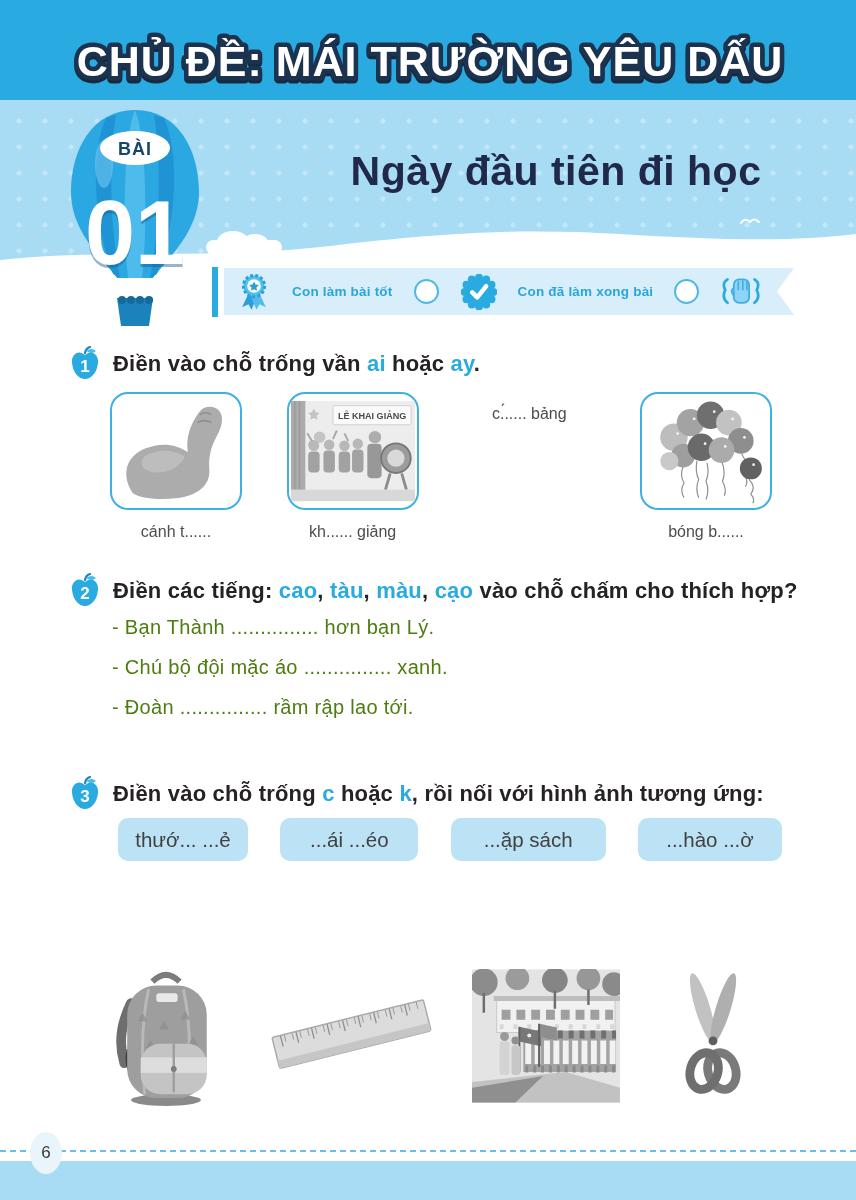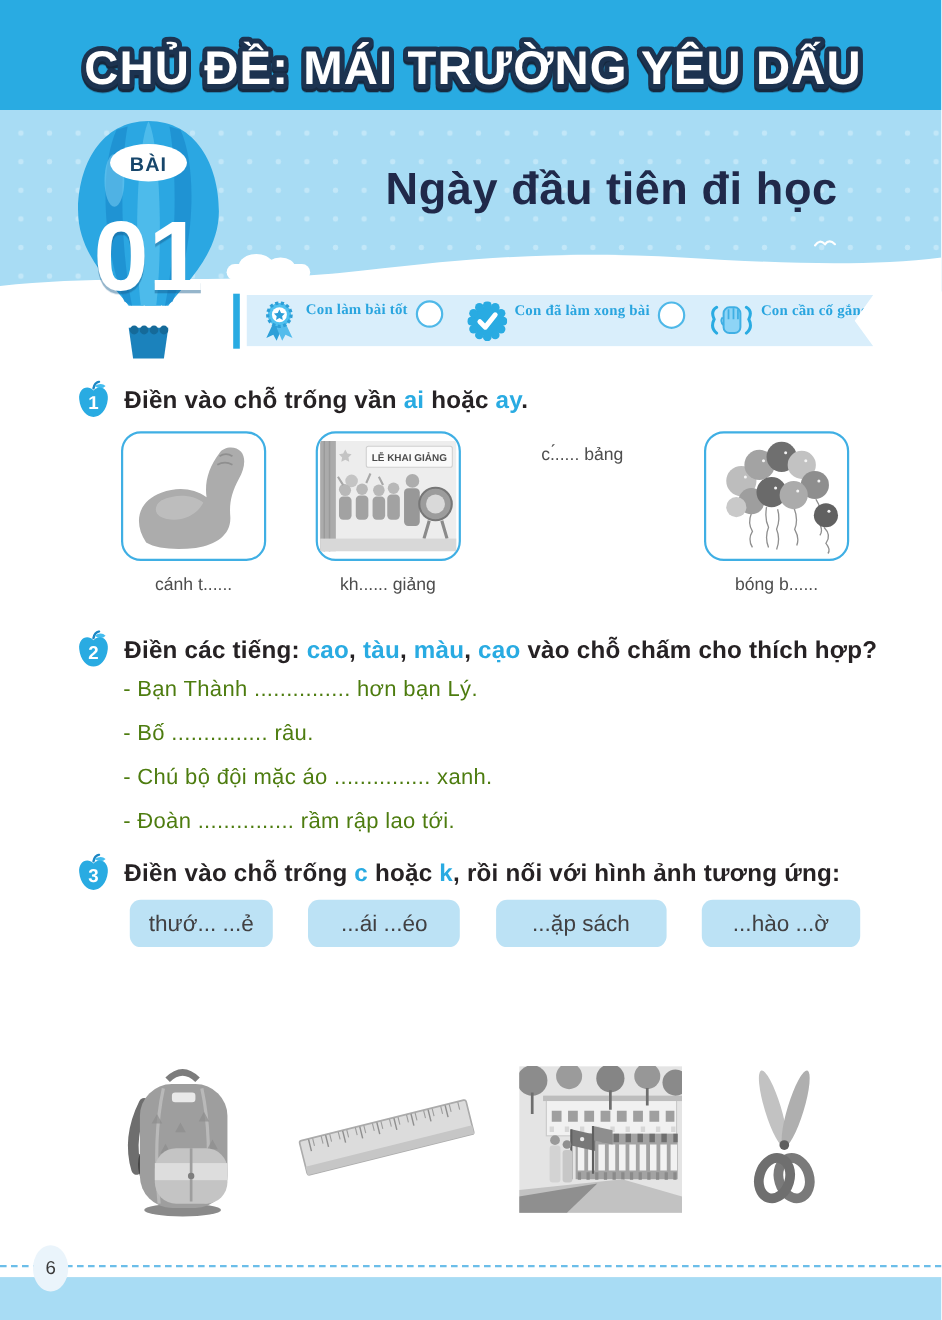--- a/index.html
+++ b/index.html
@@ -32,21 +32,21 @@
   
   .lesson-title { position: absolute; left: 318px; top: 148px; width: 476px; text-align: center;
     font-size: 41px; font-weight: bold; color: #20294A; letter-spacing: 0.5px; z-index: 3; }
 
   
   .ribbon { position: absolute; left: 212px; top: 268px; z-index: 5; }
   .ribbon-accent { position: absolute; left: 0; top: -1px; width: 6px; height: 50px; background: #29ABE2; }
   .ribbon-body { margin-left: 12px; width: 570px; height: 47px; background: #D9EEFB;
     clip-path: polygon(0 0, 100% 0, calc(100% - 17px) 50%, 100% 100%, 0 100%);
     display: flex; align-items: center; padding: 0 30px 0 13px; }
-  .check-item { display: flex; gap: 7px; flex: 0 0 auto; font-family: Liberation Serif, serif; }
+  .check-item { display: flex; align-items: center; gap: 21px; flex: 0 0 auto; }
   .check-item + .check-item { margin-left: 22px; }
   .check-label { font-size: 13.5px; font-weight: bold; color: #29A5DF; letter-spacing: 0.2px; white-space: nowrap; }
   .check-circle { width: 25px; height: 25px; border: 2.5px solid #4FB8E8; border-radius: 50%; background: #fff; }
 
   
   .ex-head { position: absolute; display: flex; align-items: flex-start; gap: 13px; }
   .ex-head-1 { left: 70px; top: 346px; }
   .ex-head-2 { left: 70px; top: 573px; }
   .ex-head-3 { left: 70px; top: 776px; }
   .ex-title { font-size: 22px; font-weight: bold; color: #262224; padding-top: 5px; letter-spacing: 0.2px; }
@@ -281,21 +281,20 @@
       <path d="M15,7 q1,-5 5,-6" stroke="#1B86C4" stroke-width="2.2" fill="none" stroke-linecap="round"></path>
       <path d="M16,5 q6,-4 10,0 q-4,4 -10,0 Z" fill="#45BDEF"></path>
       <path d="M15,9 C9,3 1,8 2,17 C3,27 9,33 15,33 C21,33 27,27 28,17 C29,8 21,3 15,9 Z" fill="#29ABE2"></path>
       <text x="15" y="26" text-anchor="middle" font-family="Liberation Sans, sans-serif" font-size="17" font-weight="bold" fill="#ffffff">2</text>
     </svg>
     <h3 class="ex-title"><span>Điền các tiếng: </span><span class="hl">cao</span><span>, </span><span class="hl">tàu</span><span>, </span><span class="hl">màu</span><span>, </span><span class="hl">cạo</span><span> vào chỗ chấm cho thích hợp?</span></h3>
   </div>
 
   <div class="ex2-lines">
     <p>- Bạn Thành ............... hơn bạn Lý.</p>
-    <p>- Bố ............... râu.</p>
     <p>- Chú bộ đội mặc áo ............... xanh.</p>
     <p>- Đoàn ............... rầm rập lao tới.</p>
   </div>
 
   <div class="ex-head ex-head-3">
     <svg width="30" height="34" viewBox="0 0 30 34">
       <path d="M15,7 q1,-5 5,-6" stroke="#1B86C4" stroke-width="2.2" fill="none" stroke-linecap="round"></path>
       <path d="M16,5 q6,-4 10,0 q-4,4 -10,0 Z" fill="#45BDEF"></path>
       <path d="M15,9 C9,3 1,8 2,17 C3,27 9,33 15,33 C21,33 27,27 28,17 C29,8 21,3 15,9 Z" fill="#29ABE2"></path>
       <text x="15" y="26" text-anchor="middle" font-family="Liberation Sans, sans-serif" font-size="17" font-weight="bold" fill="#ffffff">3</text>

